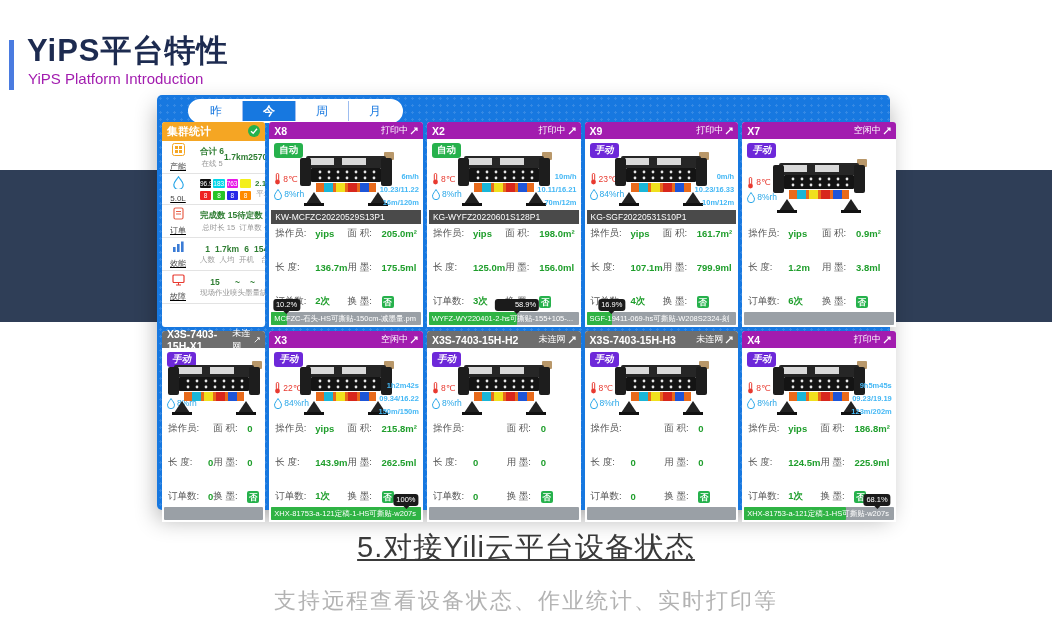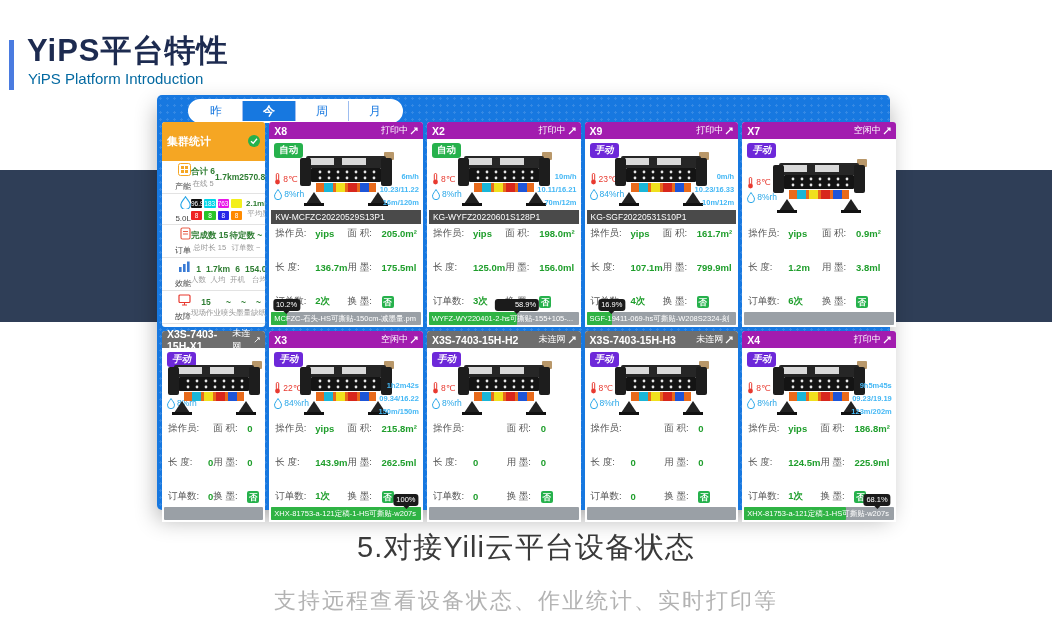--- a/index.html
+++ b/index.html
@@ -4,49 +4,49 @@
 <style>
   html,body{margin:0;padding:0;}
   body{
     width:1052px;height:636px;position:relative;overflow:hidden;
     background:#ffffff;
     font-family:"Liberation Sans","DejaVu Sans",sans-serif;
   }
   
   .accent-bar{position:absolute;left:9px;top:40px;width:5px;height:50px;background:#4a7be0;}
   .page-title{position:absolute;left:27px;top:30px;font-size:31px;font-weight:bold;color:#1d2b50;letter-spacing:1px;}
-  .page-subtitle{position:absolute;left:28px;top:70px;font-size:15px;color:#0369a1;}
+  .page-subtitle{position:absolute;left:28px;top:70px;font-size:15px;color:#a21caf;}
   
   .band{position:absolute;left:0;top:170px;width:100%;height:152px;background:#2f3e57;}
   
-  .caption-title{position:absolute;left:0;top:528px;width:100%;text-align:center;font-size:29px;color:#3a3a3a;letter-spacing:1px;}
+  .caption-title{position:absolute;left:0;top:528px;width:100%;text-align:center;font-size:29px;color:#3a3a3a;letter-spacing:1px;text-decoration:underline;}
   .caption-sub{position:absolute;left:0;top:586px;width:100%;text-align:center;font-size:22px;color:#b3b3b3;letter-spacing:2px;}
   
   .dashboard{
     position:absolute;left:157px;top:95px;width:733px;height:415px;
     background-color:#1778e0;
     background-image:radial-gradient(rgba(255,255,255,.13) 1px, transparent 1.4px);
     background-size:7px 7px;
     border-radius:5px;
     box-shadow:0 10px 22px rgba(0,0,0,.3);
   }
   .tabs{position:absolute;left:31px;top:4px;height:20px;display:flex;border:2px solid #ffffff;border-radius:12px;overflow:hidden;background:#fff;}
   .tab{width:52px;text-align:center;font-size:12px;line-height:20px;color:#1778e0;background:#fff;border-right:1px solid #9dbdf0;cursor:pointer;}
   .tab:last-child{border-right:none;}
   .tab.active{background:#1778e0;color:#ffffff;font-weight:bold;}
   .grid{position:absolute;left:5px;right:5px;top:27px;bottom:5px;display:grid;grid-template-columns:repeat(5,1fr);grid-template-rows:97fr 104fr;gap:4px;}
   
   .panel{background:#fff;border-radius:3px;overflow:hidden;display:flex;flex-direction:column;}
-  .panel-header{background:#f5a623;color:#fff;font-size:11px;font-weight:bold;padding:12px 5px;display:flex;justify-content:space-between;align-items:center;}
+  .panel-header{background:#f5a623;color:#fff;font-size:11px;font-weight:bold;padding:2px 5px;display:flex;justify-content:space-between;align-items:center;}
   .panel-body{flex:1;display:flex;flex-direction:column;}
   .p-row{flex:1;display:flex;align-items:center;border-bottom:1px solid #e3e3e3;padding:1px 3px;}
   .p-row:last-child{border-bottom:none;}
-  .p-left{width:26px;text-align:right;flex:none;}
+  .p-left{width:26px;text-align:center;flex:none;text-decoration:underline;}
   .p-lab{font-size:8px;color:#444;margin-top:1px;}
-  .p-cells{flex:1;display:flex;justify-content:space-between;align-items:center;}
+  .p-cells{flex:1;display:flex;justify-content:space-between;align-items:center;margin-left:9px;}
   .p-cell{text-align:center;}
   .p-cell .t{font-size:8.5px;font-weight:bold;color:#2e7d32;white-space:nowrap;}
   .p-cell .b{font-size:7.5px;color:#999;white-space:nowrap;margin-top:1px;}
   .chips-wrap{flex:1;display:flex;align-items:center;gap:3px;}
   .chip-col{flex:1;display:flex;flex-direction:column;gap:3px;}
   .chip-row{display:flex;gap:2px;}
   .chip{flex:1;height:9px;font-size:6.5px;line-height:9px;text-align:center;color:#fff;border-radius:1px;overflow:hidden;}
   .chips-right{width:34px;text-align:center;}
   .chips-right .t{font-size:8px;font-weight:bold;color:#2e7d32;}
   .chips-right .b{font-size:7.5px;color:#999;margin-top:1px;}

